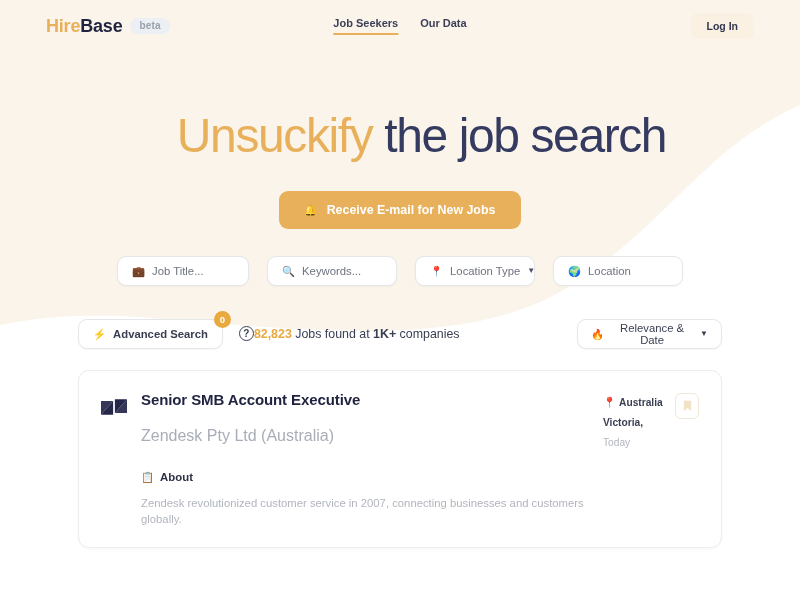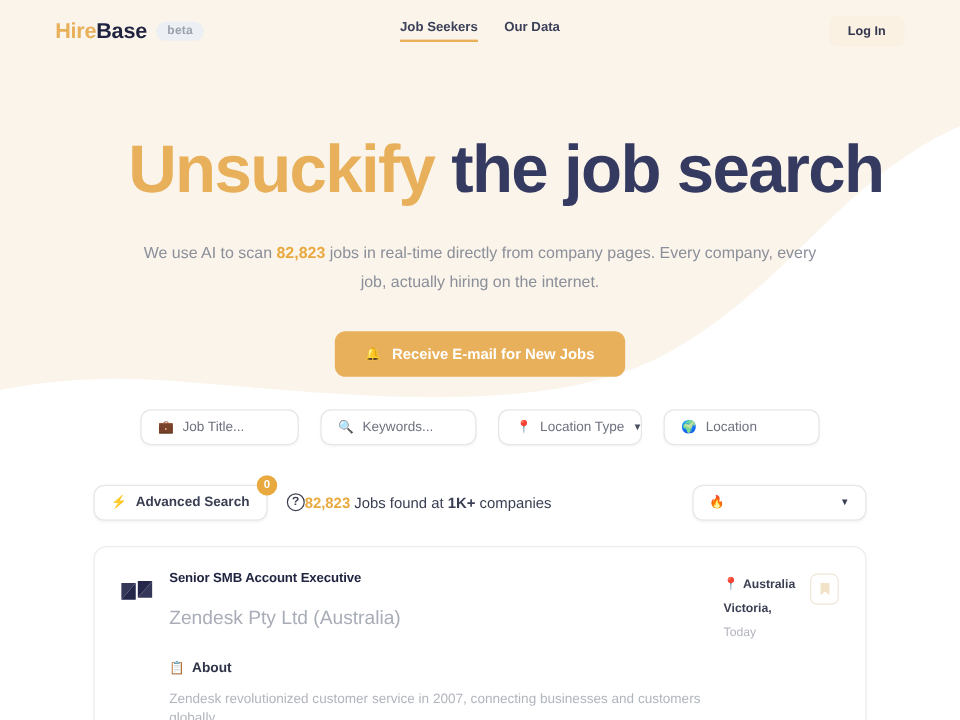--- a/index.html
+++ b/index.html
@@ -114,22 +114,22 @@
 
   
   .hero {
     position: relative;
     z-index: 3;
     text-align: center;
     padding-top: 58px;
   }
 
   .headline {
-    font-size: 56px;
-    font-weight: 700;
+    font-size: 48px;
+    font-weight: 400;
     letter-spacing: -1.4px;
     line-height: 1.1;
     padding-left: 43px;
   }
   .headline .h-amber { color: #e8b05a; }
   .headline .h-navy  { color: #353a60; }
 
   .subtitle {
     margin: 27px auto 0 auto;
     width: 565px;
@@ -302,21 +302,21 @@
   .zendesk-logo {
     width: 26px;
     height: 26px;
     flex: 0 0 26px;
     margin-top: 3px;
   }
 
   .job-main { flex: 1; min-width: 0; }
 
   .job-title {
-    font-size: 11px;
+    font-size: 15px;
     font-weight: 700;
     color: #1f2340;
     letter-spacing: -0.1px;
   }
   .job-company {
     margin-top: 19px;
     font-size: 16px;
     color: #a9adb7;
     font-weight: 500;
   }
@@ -396,23 +396,20 @@
   <div class="header-actions">
     <button class="btn-login">Log In</button>
   </div>
 </div>
 
 <div class="hero">
   <h1 class="headline">
     <span class="h-amber">Unsuckify</span><span class="h-navy"> the job search</span>
   </h1>
 
-  <p class="subtitle">
-    <span>We use AI to scan </span><span class="count">82,823</span><span> jobs in real-time directly from company pages. Every company, every job, actually hiring on the internet.</span>
-  </p>
 
   <div class="cta-wrap">
     <button class="btn-cta">
       <span class="ico">🔔</span>
       <span>Receive E-mail for New Jobs</span>
     </button>
   </div>
 </div>
 
 <div class="search-row">
@@ -451,20 +448,21 @@
 
   <div class="help-icon">?</div>
 
   <div class="results-text">
     <span class="count">82,823</span><span> Jobs found at </span><b>1K+</b><span> companies</span>
   </div>
 
   <div class="sort-wrap">
     <button class="btn-sort">
       <span class="ico">🔥</span>
+      <span>Relevance &amp; Date</span>
       <span class="chev">▼</span>
     </button>
   </div>
 </div>
 
 <div class="results-area">
 
   <div class="job-card">
 
     <svg class="zendesk-logo" viewBox="0 0 30 30">

